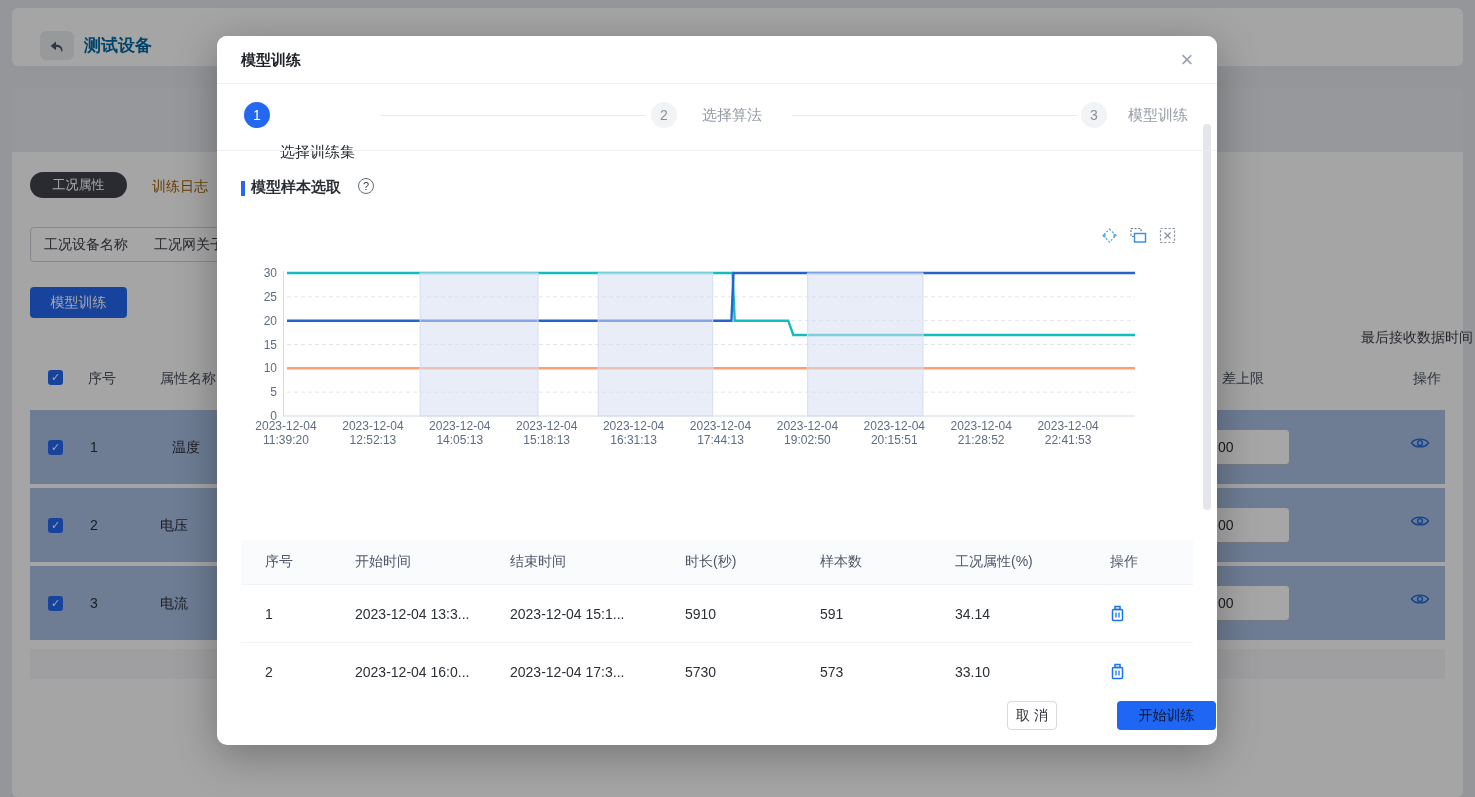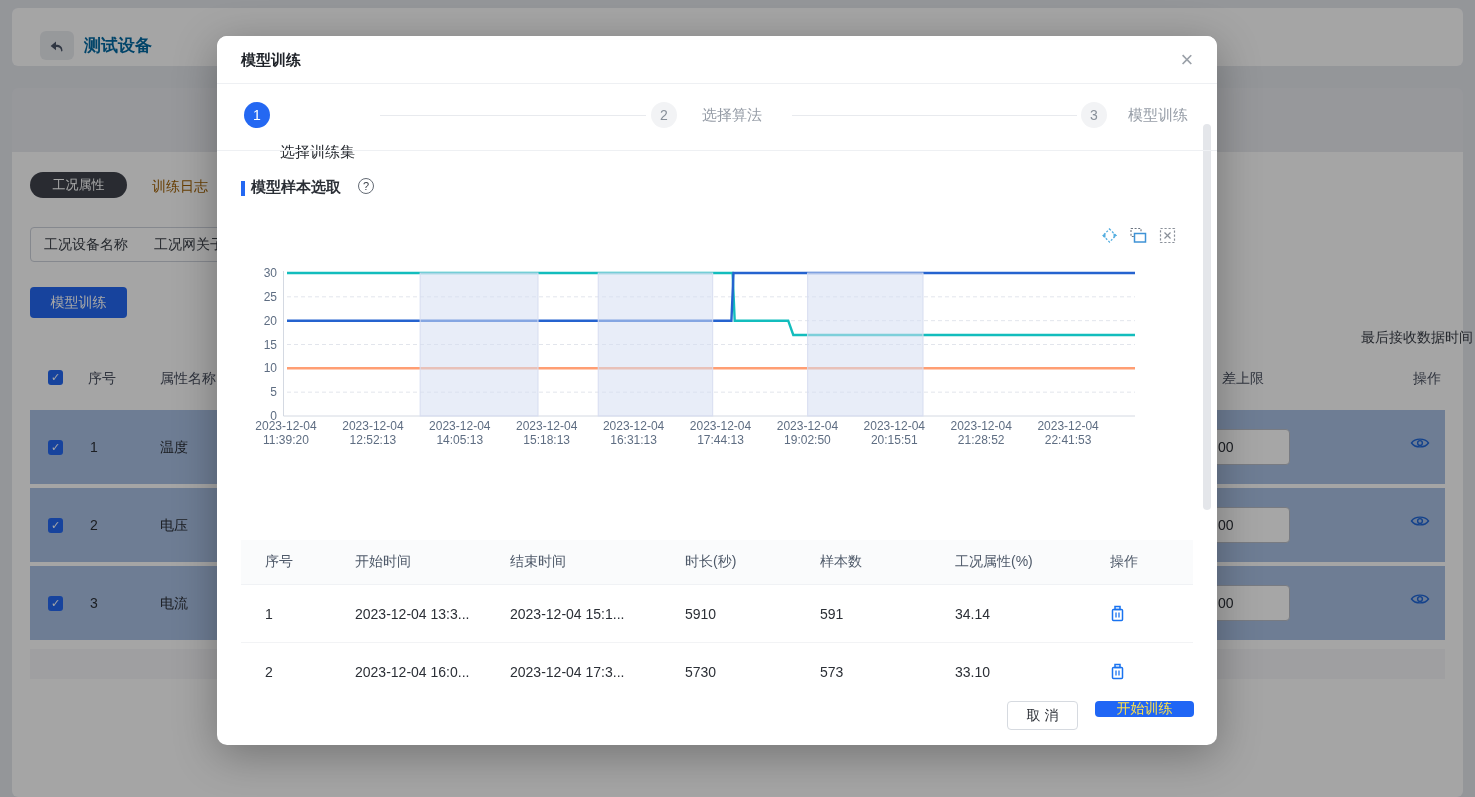--- a/index.html
+++ b/index.html
@@ -75,24 +75,24 @@
 
   #chart { left:24px; top:222px; width:915px; height:192px; }
   .ax { font-size:12px; fill:#5e6d82; font-family:"Liberation Sans","DejaVu Sans",sans-serif; }
 
   #sample-table { left:24px; top:504px; width:952px; height:157px; overflow:hidden; }
   .trow { display:grid; grid-template-columns:90px 155px 175px 135px 135px 155px 1fr;
     align-items:center; padding-left:24px; }
   .thead { height:45px; background:#fafbfc; border-bottom:1px solid #f0f2f5; font-size:14px; color:#4e5969; }
   .tbody-row { height:58px; border-bottom:1px solid #f2f3f5; font-size:14px; color:#2b2f36; }
 
-  #btn-cancel { left:790px; top:665px; width:71px; height:29px; background:#fff; border:1px solid #d6dae0;
+  #btn-cancel { left:790px; top:665px; width:50px; height:29px; background:#fff; border:1px solid #d6dae0;
     border-radius:4px; font-size:14px; color:#2b2f36; display:flex; align-items:center; justify-content:center; }
-  #btn-start { left:878px; top:665px; width:99px; height:16px; background:#2066f5; border:none;
-    border-radius:4px; font-size:14px; color:#fde047; display:flex; align-items:center; justify-content:center; }
+  #btn-start { left:900px; top:665px; width:99px; height:29px; background:#2066f5; border:none;
+    border-radius:4px; font-size:14px; color:#0f172a; display:flex; align-items:center; justify-content:center; }
 </style>
 </head>
 <body>
 
 <div id="bg-page">
   <div class="abs card" id="bg-header">
     <div class="abs" id="back-btn">
       <svg width="16" height="15" viewBox="0 0 16 15">
         <path d="M13.5 13 C13.5 8.5 11 6.8 7 6.8 L7 3.6 L1.6 8 L7 12.2 L7 9 C10.4 9 12 10 12.2 13.4 Z" fill="#4a5568"></path>
       </svg>
@@ -120,21 +120,21 @@
 
   <div class="abs bg-check" style="left:48px; top:370px;">✓</div>
   <span class="abs bgth" style="left:88px">序号</span>
   <span class="abs bgth" style="left:160px">属性名称</span>
   <span class="abs bgth" style="left:1222px">差上限</span>
   <span class="abs bgth" style="left:1413px">操作</span>
 
   <div class="abs bg-row" style="top:410px">
     <div class="abs bg-check" style="left:18px; top:30px;">✓</div>
     <span class="abs bg-cell" style="left:60px; top:29px;">1</span>
-    <span class="abs bg-cell" style="left:130px; top:29px;">温度</span>
+    <span class="abs bg-cell" style="left:142px; top:29px;">温度</span>
     <div class="abs bg-input">5.00</div>
     <svg class="abs eye" width="20" height="14" viewBox="0 0 20 14">
       <path d="M1.5 7 C5 1.8 15 1.8 18.5 7 C15 12.2 5 12.2 1.5 7 Z" fill="none" stroke="#2066d6" stroke-width="1.4"></path>
       <circle cx="10" cy="7" r="2.4" fill="none" stroke="#2066d6" stroke-width="1.4"></circle>
     </svg>
   </div>
   <div class="abs bg-row" style="top:488px">
     <div class="abs bg-check" style="left:18px; top:30px;">✓</div>
     <span class="abs bg-cell" style="left:60px; top:29px;">2</span>
     <span class="abs bg-cell" style="left:130px; top:29px;">电压</span>

